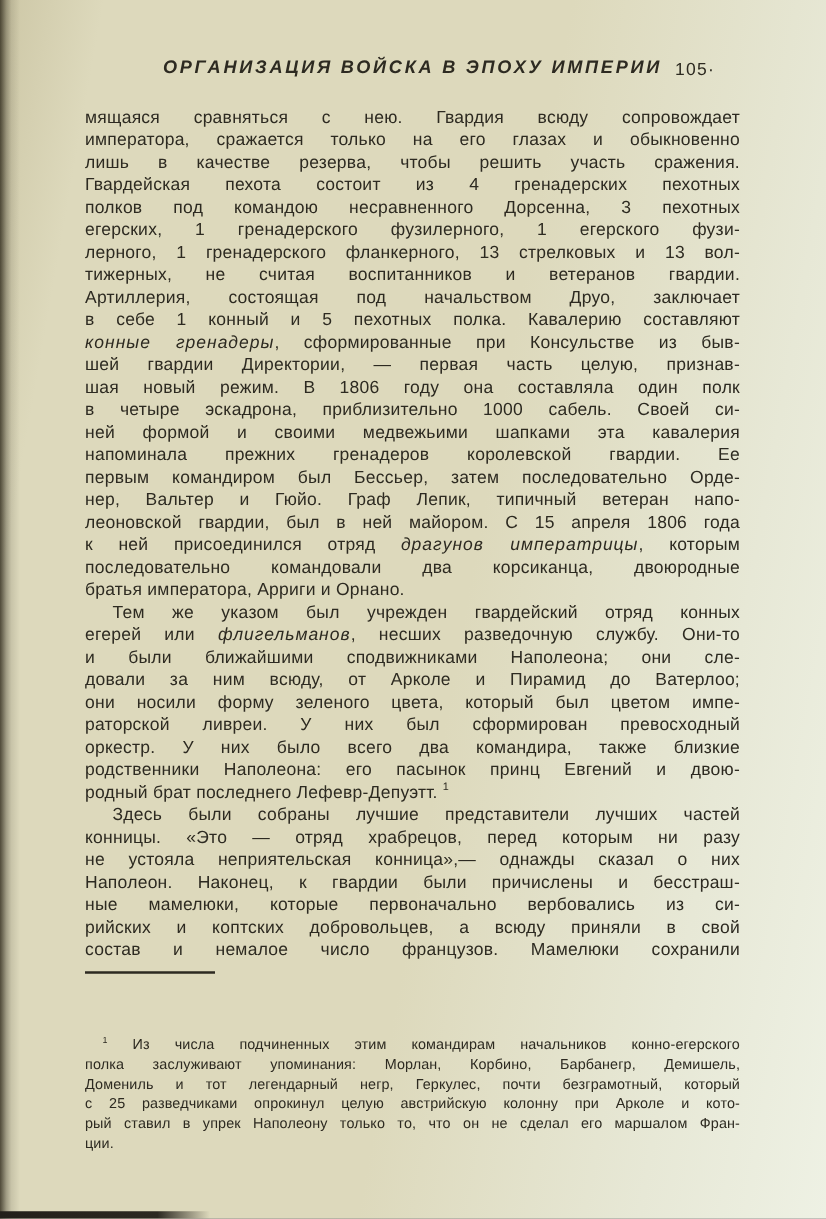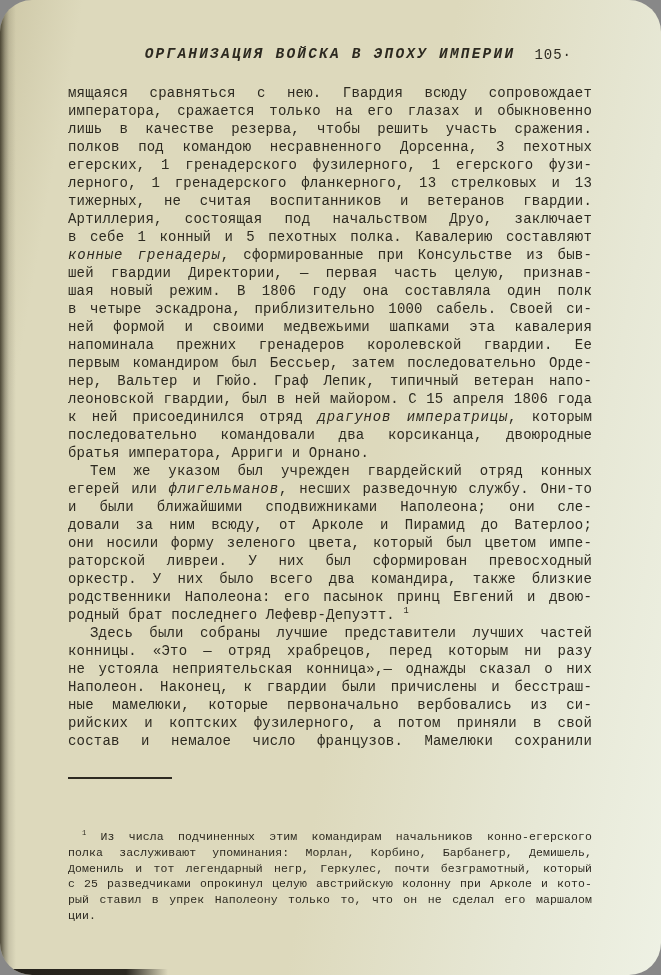--- a/index.html
+++ b/index.html
@@ -12,23 +12,22 @@
     width: 661px;
     height: 975px;
     margin: 0 auto;
     overflow: hidden;
     background: linear-gradient(100deg,
       var(--paper-edge-left) 0%,
       var(--paper) 10%,
       var(--paper) 55%,
       var(--paper-light) 82%,
       var(--paper-lighter) 100%);
-    font-family: Liberation Mono, monospace;
+    font-family: Liberation Sans, sans-serif;
     color: var(--ink);
-    border-radius: 32px;
   }
   .spine-shadow {
     position: absolute;
     left: 0; top: 0; bottom: 0;
     width: 16px;
     background: linear-gradient(90deg,
       rgba(43,38,24,0.80) 0px,
       rgba(43,38,24,0.35) 5px,
       rgba(43,38,24,0.12) 9px,
       rgba(43,38,24,0.0) 16px);
@@ -110,20 +109,21 @@
 
   <div class="header">
     <span class="running-title">ОРГАНИЗАЦИЯ ВОЙСКА В ЭПОХУ ИМПЕРИИ</span>
     <span class="page-number">105·</span>
   </div>
 
   <div class="bodytext" id="body-lines">
       <div class="line"><span>мящаяся сравняться с нею. Гвардия всюду сопровождает</span></div>
       <div class="line"><span>императора, сражается только на его глазах и обыкновенно</span></div>
       <div class="line"><span>лишь в качестве резерва, чтобы решить участь сражения.</span></div>
+      <div class="line"><span>Гвардейская пехота состоит из 4 гренадерских пехотных</span></div>
       <div class="line"><span>полков под командою несравненного Дорсенна, 3 пехотных</span></div>
       <div class="line"><span>егерских, 1 гренадерского фузилерного, 1 егерского фузи-</span></div>
       <div class="line"><span>лерного, 1 гренадерского фланкерного, 13 стрелковых и 13 вол-</span></div>
       <div class="line"><span>тижерных, не считая воспитанников и ветеранов гвардии.</span></div>
       <div class="line"><span>Артиллерия, состоящая под начальством Друо, заключает</span></div>
       <div class="line"><span>в себе 1 конный и 5 пехотных полка. Кавалерию составляют</span></div>
       <div class="line"><span class="it">конные гренадеры</span><span>, сформированные при Консульстве из быв-</span></div>
       <div class="line"><span>шей гвардии Директории, — первая часть целую, признав-</span></div>
       <div class="line"><span>шая новый режим. В 1806 году она составляла один полк</span></div>
       <div class="line"><span>в четыре эскадрона, приблизительно 1000 сабель. Своей си-</span></div>
@@ -142,21 +142,21 @@
       <div class="line"><span>они носили форму зеленого цвета, который был цветом импе-</span></div>
       <div class="line"><span>раторской ливреи. У них был сформирован превосходный</span></div>
       <div class="line"><span>оркестр. У них было всего два командира, также близкие</span></div>
       <div class="line"><span>родственники Наполеона: его пасынок принц Евгений и двою-</span></div>
       <div class="line last"><span>родный брат последнего Лефевр-Депуэтт. </span><span class="sup">1</span></div>
       <div class="line ind"><span>Здесь были собраны лучшие представители лучших частей</span></div>
       <div class="line"><span>конницы. «Это — отряд храбрецов, перед которым ни разу</span></div>
       <div class="line"><span>не устояла неприятельская конница»,— однажды сказал о них</span></div>
       <div class="line"><span>Наполеон. Наконец, к гвардии были причислены и бесстраш-</span></div>
       <div class="line"><span>ные мамелюки, которые первоначально вербовались из си-</span></div>
-      <div class="line"><span>рийских и коптских фузилерного, а потом приняли в свой</span></div>
+      <div class="line"><span>рийских и коптских добровольцев, а всюду приняли в свой</span></div>
       <div class="line"><span>состав и немалое число французов. Мамелюки сохранили</span></div>
     </div>
 
   <div class="fn-sep"></div>
 
   <div class="footnote" id="footnote-lines">
       <div class="line ind"><span class="sup">1</span><span> Из числа подчиненных этим командирам начальников конно-егерского</span></div>
       <div class="line"><span>полка заслуживают упоминания: Морлан, Корбино, Барбанегр, Демишель,</span></div>
       <div class="line"><span>Домениль и тот легендарный негр, Геркулес, почти безграмотный, который</span></div>
       <div class="line"><span>с 25 разведчиками опрокинул целую австрийскую колонну при Арколе и кото-</span></div>

